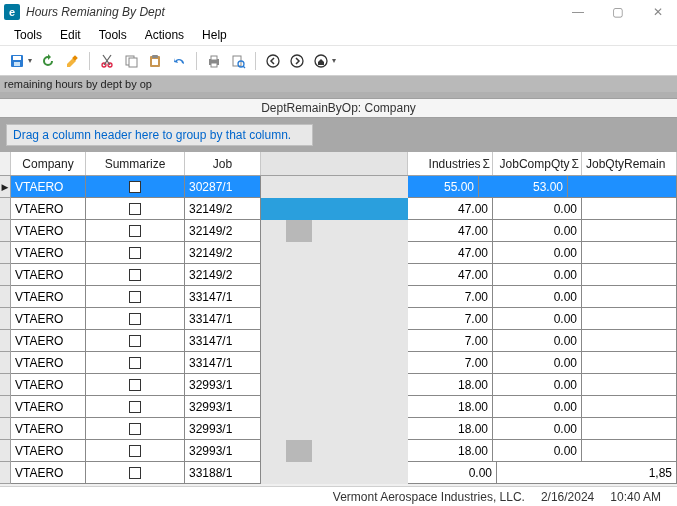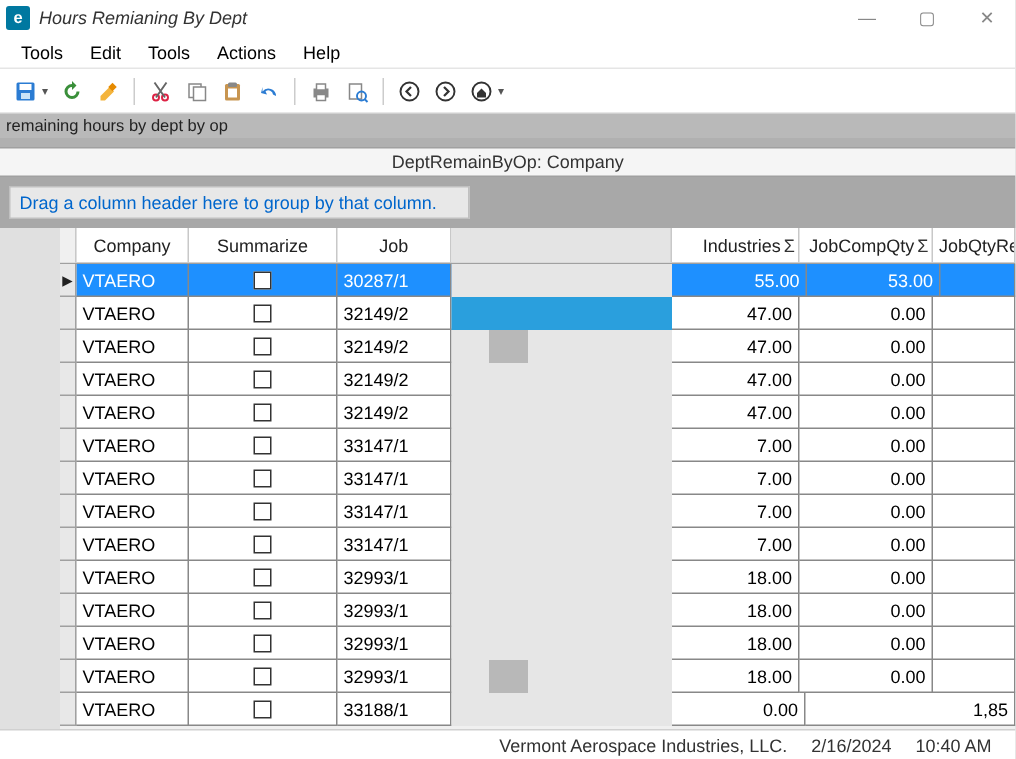--- a/index.html
+++ b/index.html
@@ -21,21 +21,21 @@
   
   .breadcrumb { height: 16px; background: #b9b9b9; color: #222; padding: 0 4px; font-size: 11px; display: flex; align-items: center; }
   
   .gray-band { background: #b0b0b0; height: 6px;}
   
   .summary-header { background: #f5f5f5; text-align: center; padding: 2px 0; color: #333; border-top:1px solid #a0a0a0; border-bottom:1px solid #a0a0a0; }
   
   .gray-band2 { background: #a8a8a8; padding: 6px 6px; }
   .group-hint { background: #e8e8e8; color: #0066cc; padding: 3px 6px; display: inline-block; width: 307px; border:1px solid #c0c0c0;}
   
-  .grid-area { background: #e0e0e0; position: relative; padding-left: 40px; }
+  .grid-area { background: #e0e0e0; position: relative; }
   
   .col-headers { height: 24px; display: flex; background: #fff; border-bottom: 1px solid #a0a0a0; position:relative;}
   .col-headers .ch { display: flex; align-items:center; justify-content:center; border-right:1px solid #c8c8c8; color:#222; position:relative; white-space:nowrap; overflow:hidden;}
   .ch .sum-icon { font-size:12px; margin-left:2px; color:#333;}
   .row-ind-head { width:11px; border-right:1px solid #c8c8c8; background:#f0f0f0;}
   
   .gridbody { overflow:hidden; }
   .row { display:flex; height:22px; background:#fff; }
   .row.sel { background:#1e90ff; color:#fff; }
   .row .cell { border-right:1px solid #888; border-bottom:1px solid #888; display:flex; align-items:center; padding:0 4px; overflow:hidden; white-space:nowrap; }
@@ -188,21 +188,21 @@
   </div>
   <div class="gridbody" id="gridbody">
       <div class="row sel">
         <div class="indicator"></div>
         <div class="cell" style="width: 75px;">VTAERO</div>
         <div class="cell chkcell" style="width: 99px;">
           <div class="chkbox"></div>
         </div>
         <div class="cell" style="width: 76px;">30287/1</div>
         <div class="cell gap-cell" style="width: 147px; border: none; padding: 0px;"></div>
-        <div class="cell num" style="width: 90px;">55.00</div>
+        <div class="cell num" style="width: 71px;">55.00</div>
         <div class="cell num" style="width: 89px;">53.00</div>
         <div class="cell num" style="flex: 1 1 0%;"></div>
       </div>
       <div class="row">
         <div class="indicator"></div>
         <div class="cell" style="width: 75px;">VTAERO</div>
         <div class="cell chkcell" style="width: 99px;">
           <div class="chkbox"></div>
         </div>
         <div class="cell" style="width: 76px;">32149/2</div>

